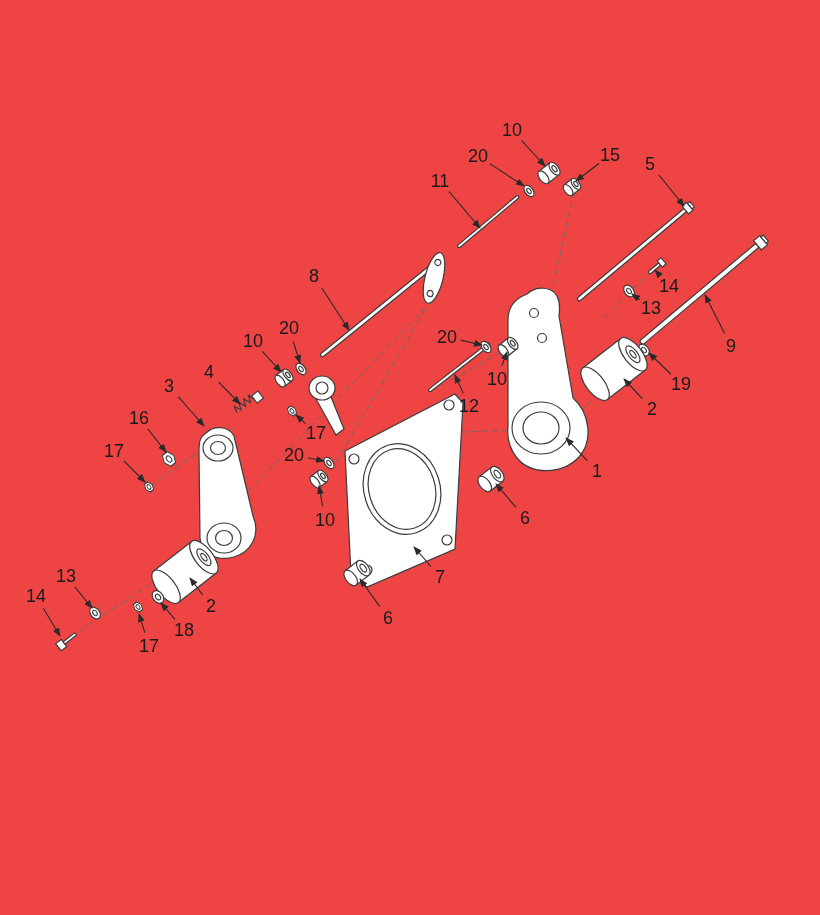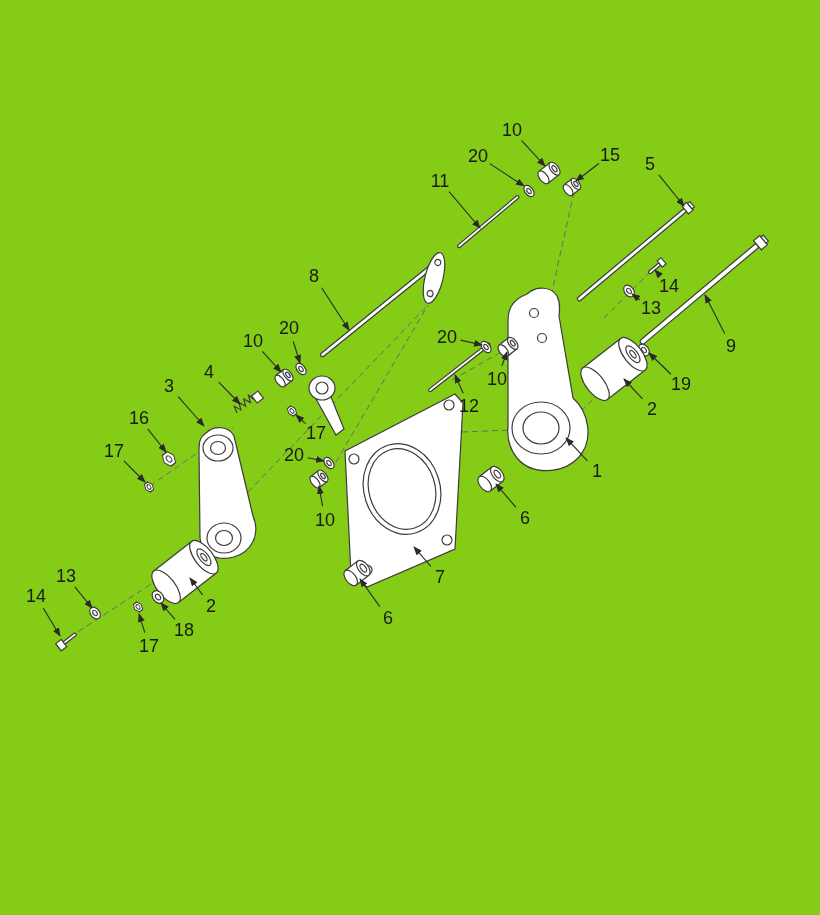--- a/index.html
+++ b/index.html
@@ -5,21 +5,21 @@
   html, body {
     margin: 0;
     padding: 0;
     background: #ffffff;
     font-family: "Liberation Sans", sans-serif;
   }
   .stage {
     position: relative;
     width: 820px;
     height: 915px;
-    background: #84cc16;
+    background: #ef4444;
     overflow: hidden;
   }
   svg { display: block; }
   .callout-text {
     font-family: "Liberation Sans", sans-serif;
     font-size: 18px;
     fill: #1a1a1a;
     text-anchor: middle;
     dominant-baseline: central;
   }

